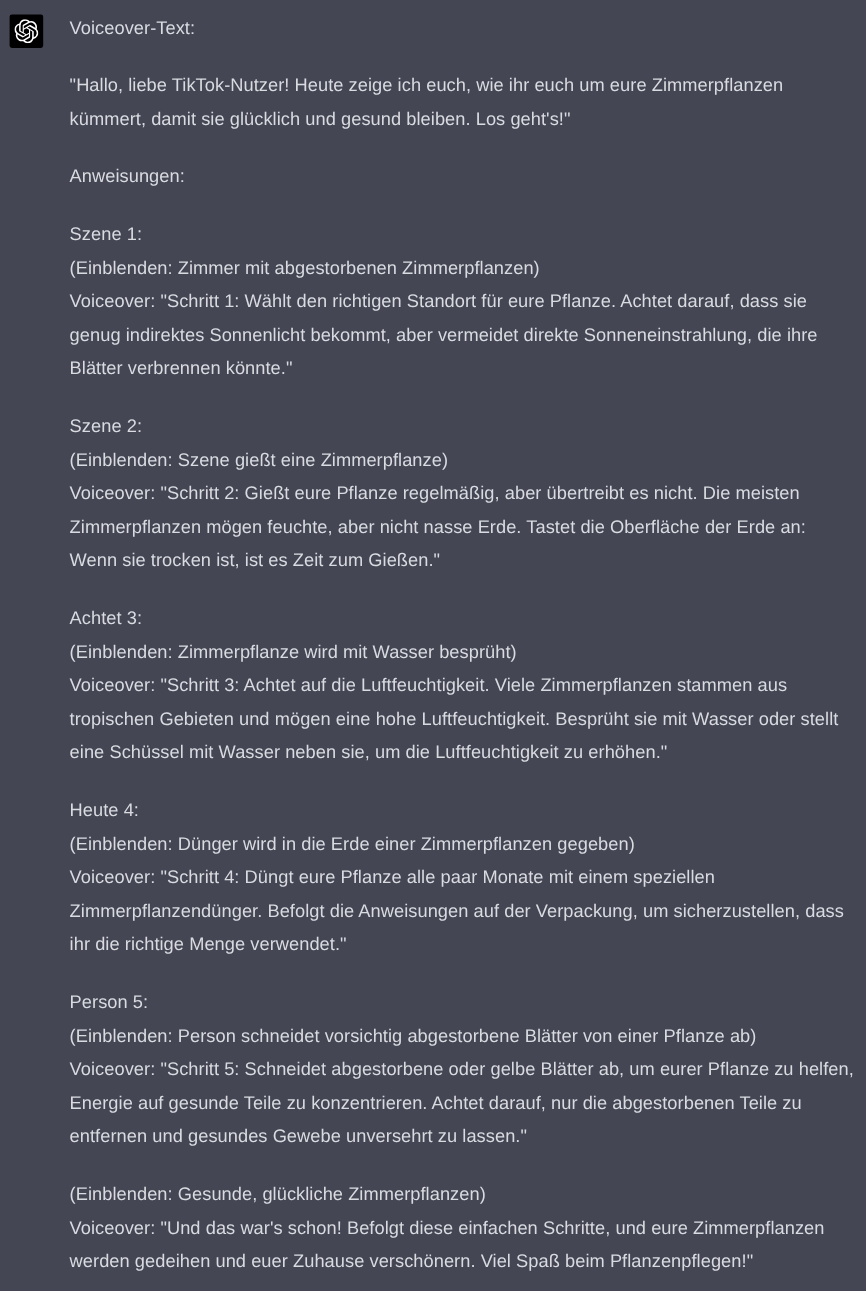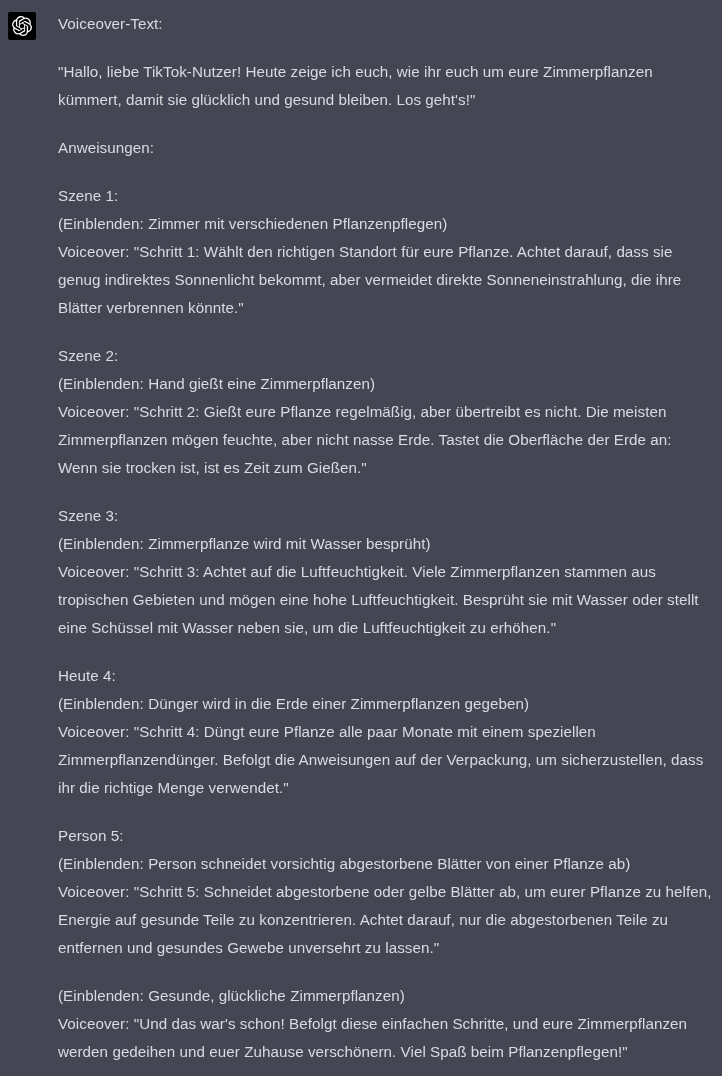--- a/index.html
+++ b/index.html
@@ -87,32 +87,32 @@
     <p class="para">
       <span class="line">"Hallo, liebe TikTok-Nutzer! Heute zeige ich euch, wie ihr euch um eure Zimmerpflanzen kümmert, damit sie glücklich und gesund bleiben. Los geht's!"</span>
     </p>
 
     <p class="para">
       <span class="line">Anweisungen:</span>
     </p>
 
     <p class="para">
       <span class="line">Szene 1:</span>
-      <span class="line">(Einblenden: Zimmer mit verschiedenen Pflanzenpflegen)</span>
+      <span class="line">(Einblenden: Zimmer mit abgestorbenen Zimmerpflanzen)</span>
       <span class="line">Voiceover: "Schritt 1: Wählt den richtigen Standort für eure Pflanze. Achtet darauf, dass sie genug indirektes Sonnenlicht bekommt, aber vermeidet direkte Sonneneinstrahlung, die ihre Blätter verbrennen könnte."</span>
     </p>
 
     <p class="para">
       <span class="line">Szene 2:</span>
-      <span class="line">(Einblenden: Hand gießt eine Zimmerpflanzen)</span>
+      <span class="line">(Einblenden: Szene gießt eine Zimmerpflanze)</span>
       <span class="line">Voiceover: "Schritt 2: Gießt eure Pflanze regelmäßig, aber übertreibt es nicht. Die meisten Zimmerpflanzen mögen feuchte, aber nicht nasse Erde. Tastet die Oberfläche der Erde an: Wenn sie trocken ist, ist es Zeit zum Gießen."</span>
     </p>
 
     <p class="para">
-      <span class="line">Szene 3:</span>
+      <span class="line">Achtet 3:</span>
       <span class="line">(Einblenden: Zimmerpflanze wird mit Wasser besprüht)</span>
       <span class="line">Voiceover: "Schritt 3: Achtet auf die Luftfeuchtigkeit. Viele Zimmerpflanzen stammen aus tropischen Gebieten und mögen eine hohe Luftfeuchtigkeit. Besprüht sie mit Wasser oder stellt eine Schüssel mit Wasser neben sie, um die Luftfeuchtigkeit zu erhöhen."</span>
     </p>
 
     <p class="para">
       <span class="line">Heute 4:</span>
       <span class="line">(Einblenden: Dünger wird in die Erde einer Zimmerpflanzen gegeben)</span>
       <span class="line">Voiceover: "Schritt 4: Düngt eure Pflanze alle paar Monate mit einem speziellen Zimmerpflanzendünger. Befolgt die Anweisungen auf der Verpackung, um sicherzustellen, dass ihr die richtige Menge verwendet."</span>
     </p>
 

